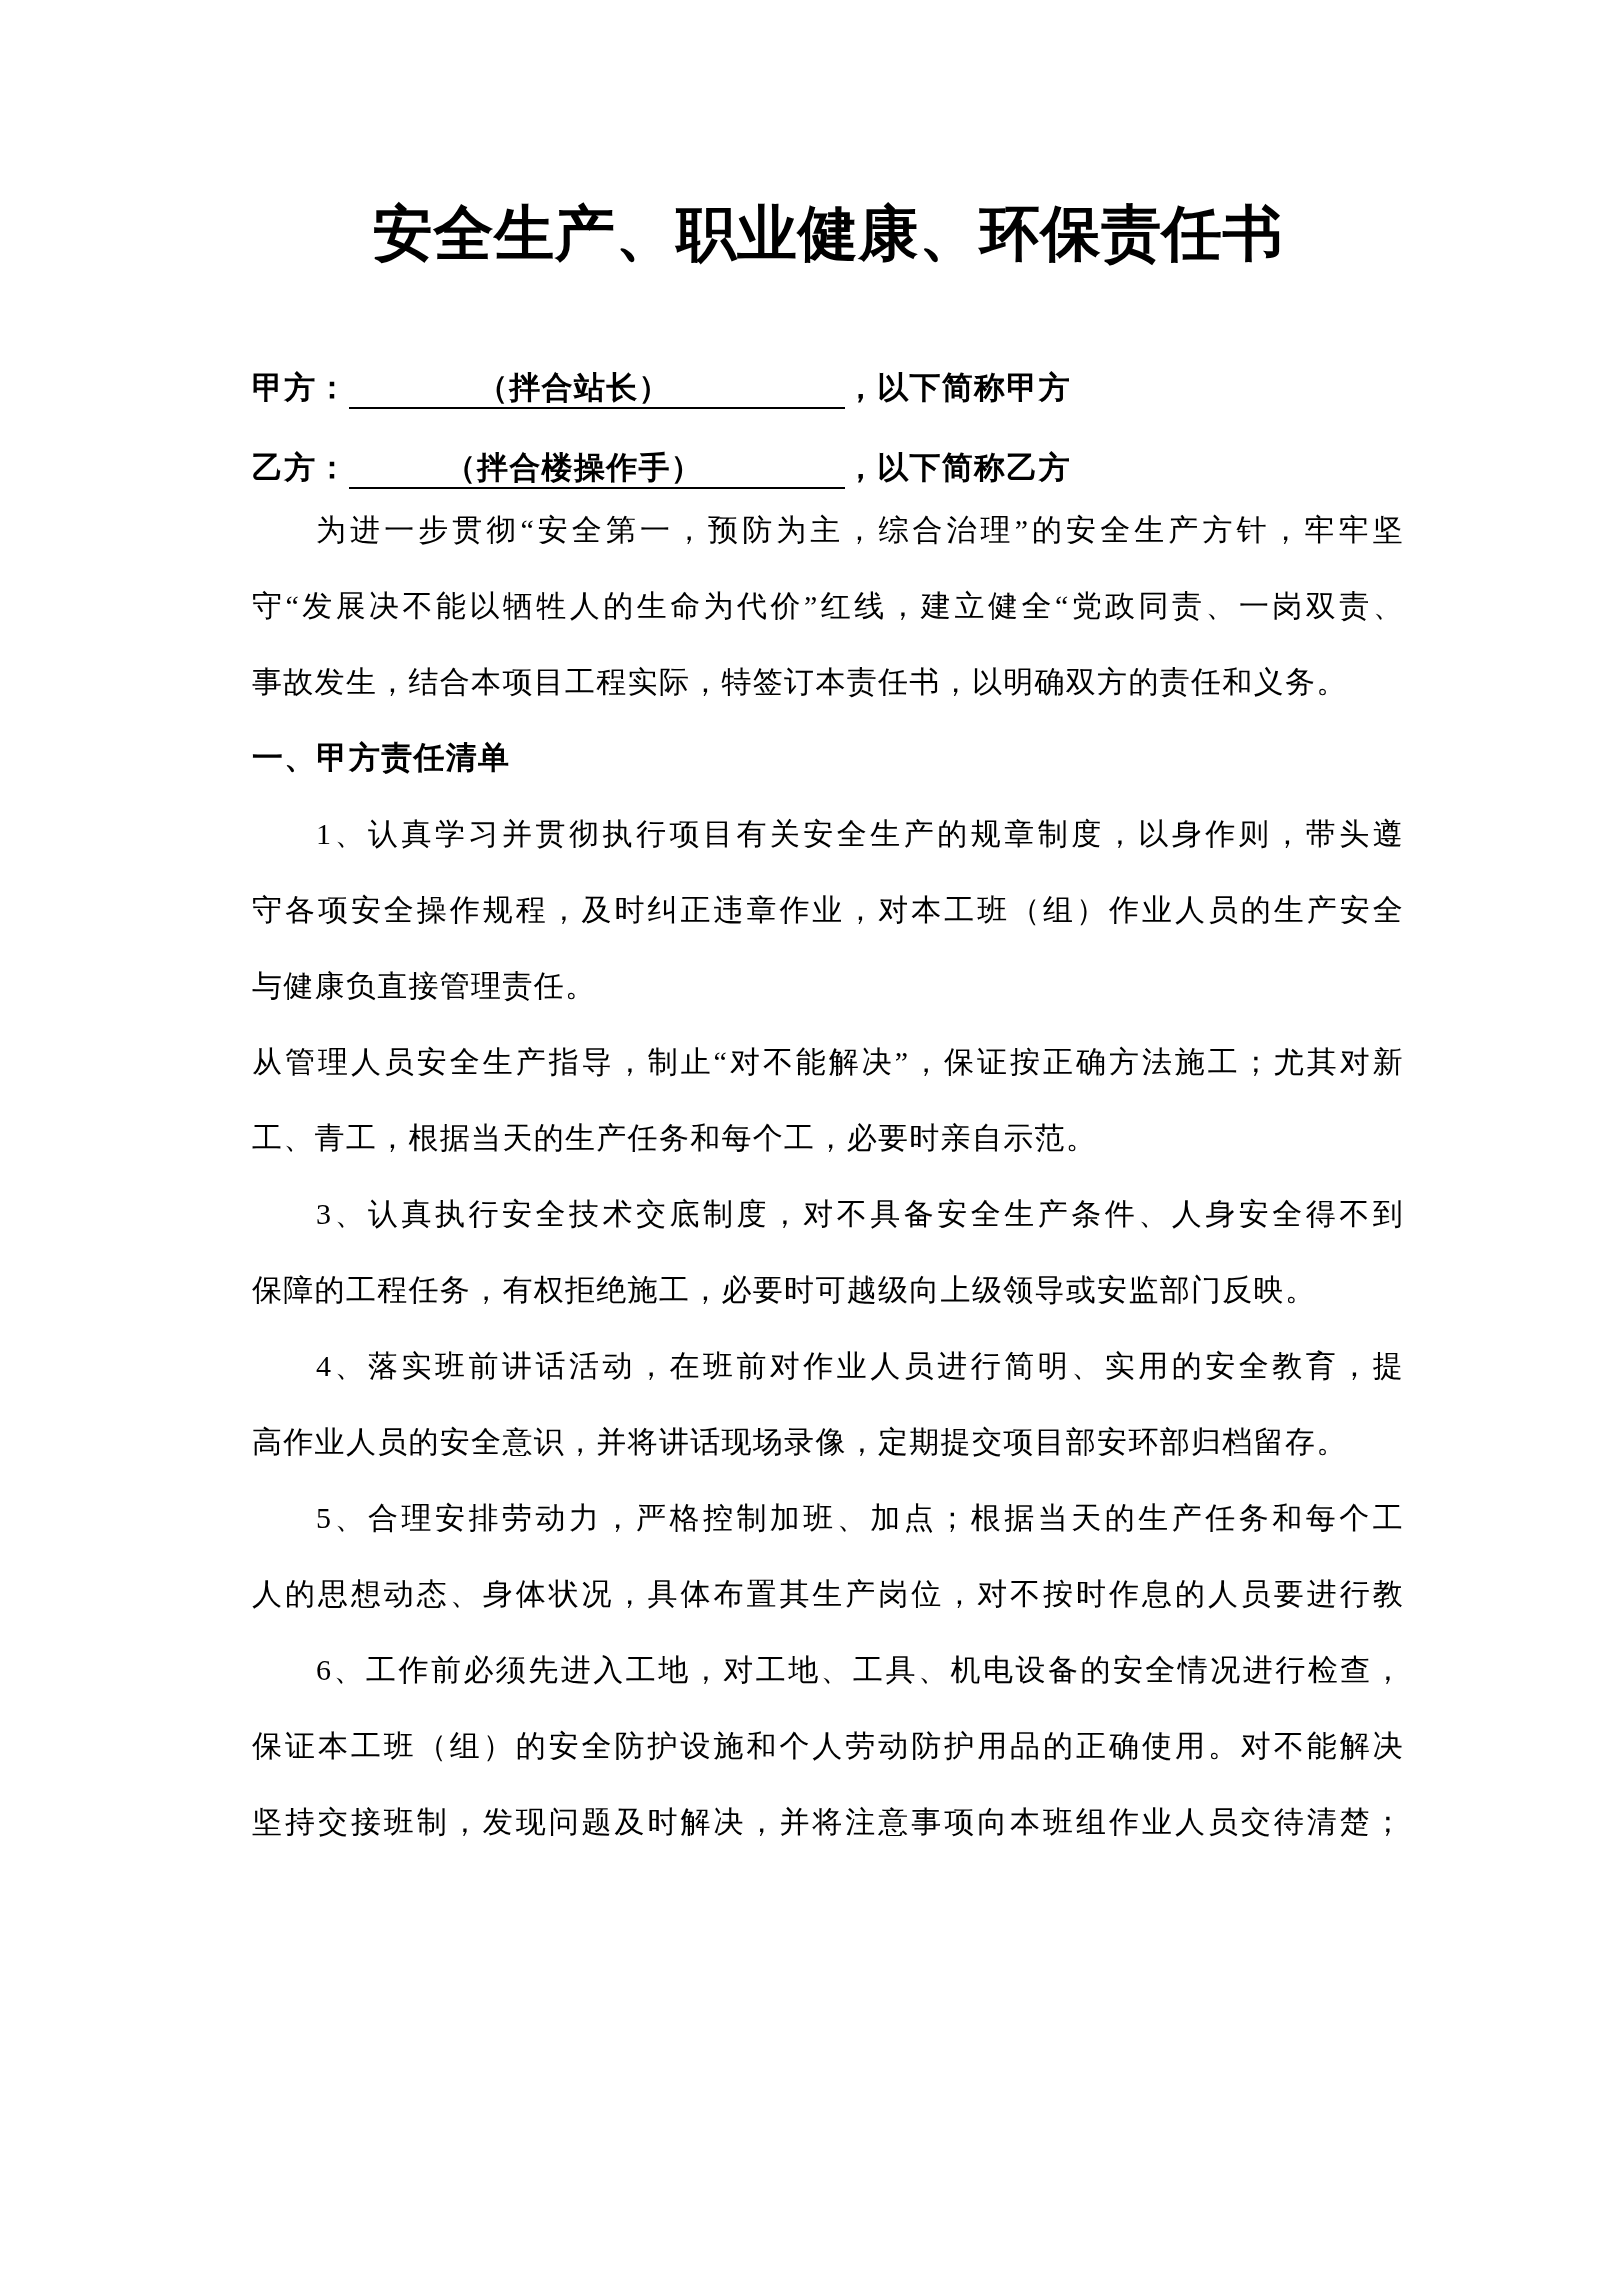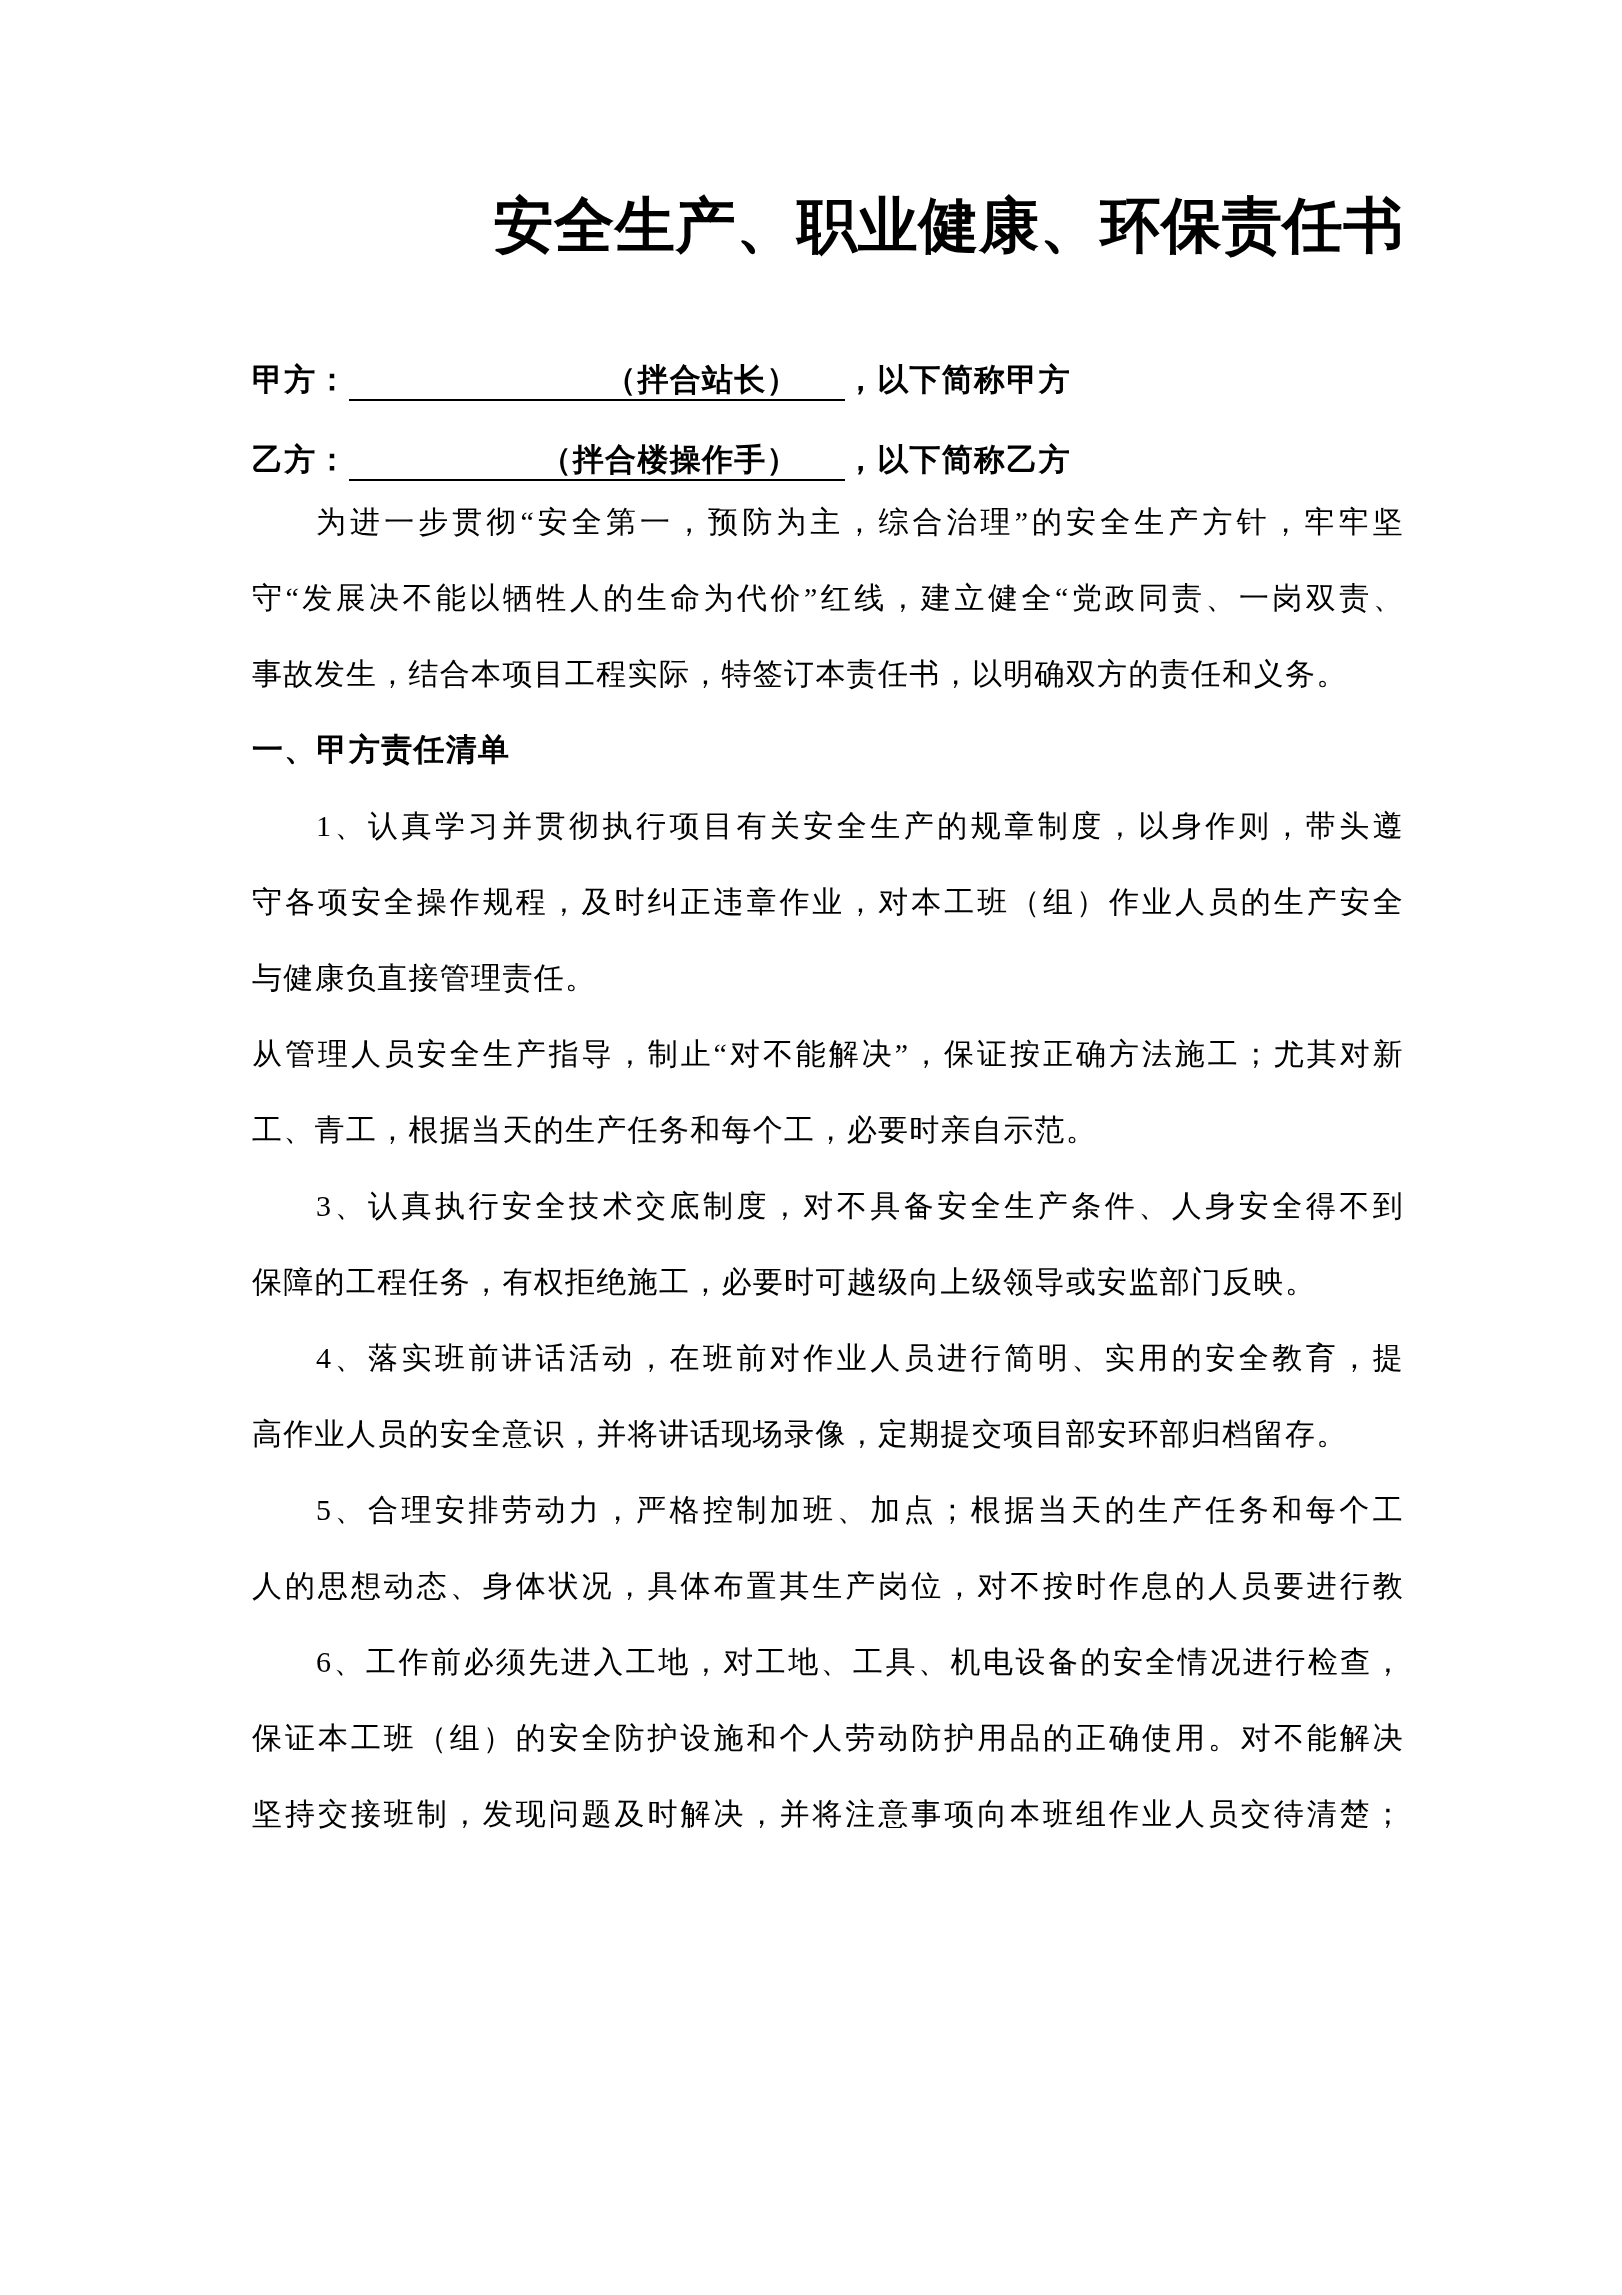--- a/index.html
+++ b/index.html
@@ -13,43 +13,43 @@
     height: 2295px;
     margin: 0 auto;
     background: #ffffff;
     color: #000000;
     font-family: "Liberation Serif", "DejaVu Serif", serif;
     box-sizing: border-box;
     padding: 190px 219px 0 252px;
     overflow: hidden;
   }
   .doc-title {
-    margin: 0 0 62px 0;
+    margin: 8px 0 62px 0;
     font-size: 60px;
     line-height: 72px;
     font-weight: bold;
-    text-align: right;
+    text-align: center;
     letter-spacing: 0.7px;
     white-space: nowrap;
   }
   .party-row {
     height: 76px;
     line-height: 76px;
     margin-bottom: 3.9px;
     font-size: 31px;
     font-weight: bold;
     letter-spacing: 1.3px;
     white-space: nowrap;
   }
   .blank {
     display: inline-block;
     box-sizing: border-box;
     width: 496px;
     border-bottom: 2.6px solid #000000;
-    text-align: right;
+    text-align: center;
     padding-right: 46px;
     line-height: 39px;
     vertical-align: baseline;
     margin-top: 36px;
   }
   .line {
     height: 76px;
     line-height: 76px;
     font-size: 30px;
     letter-spacing: 1.3px;

